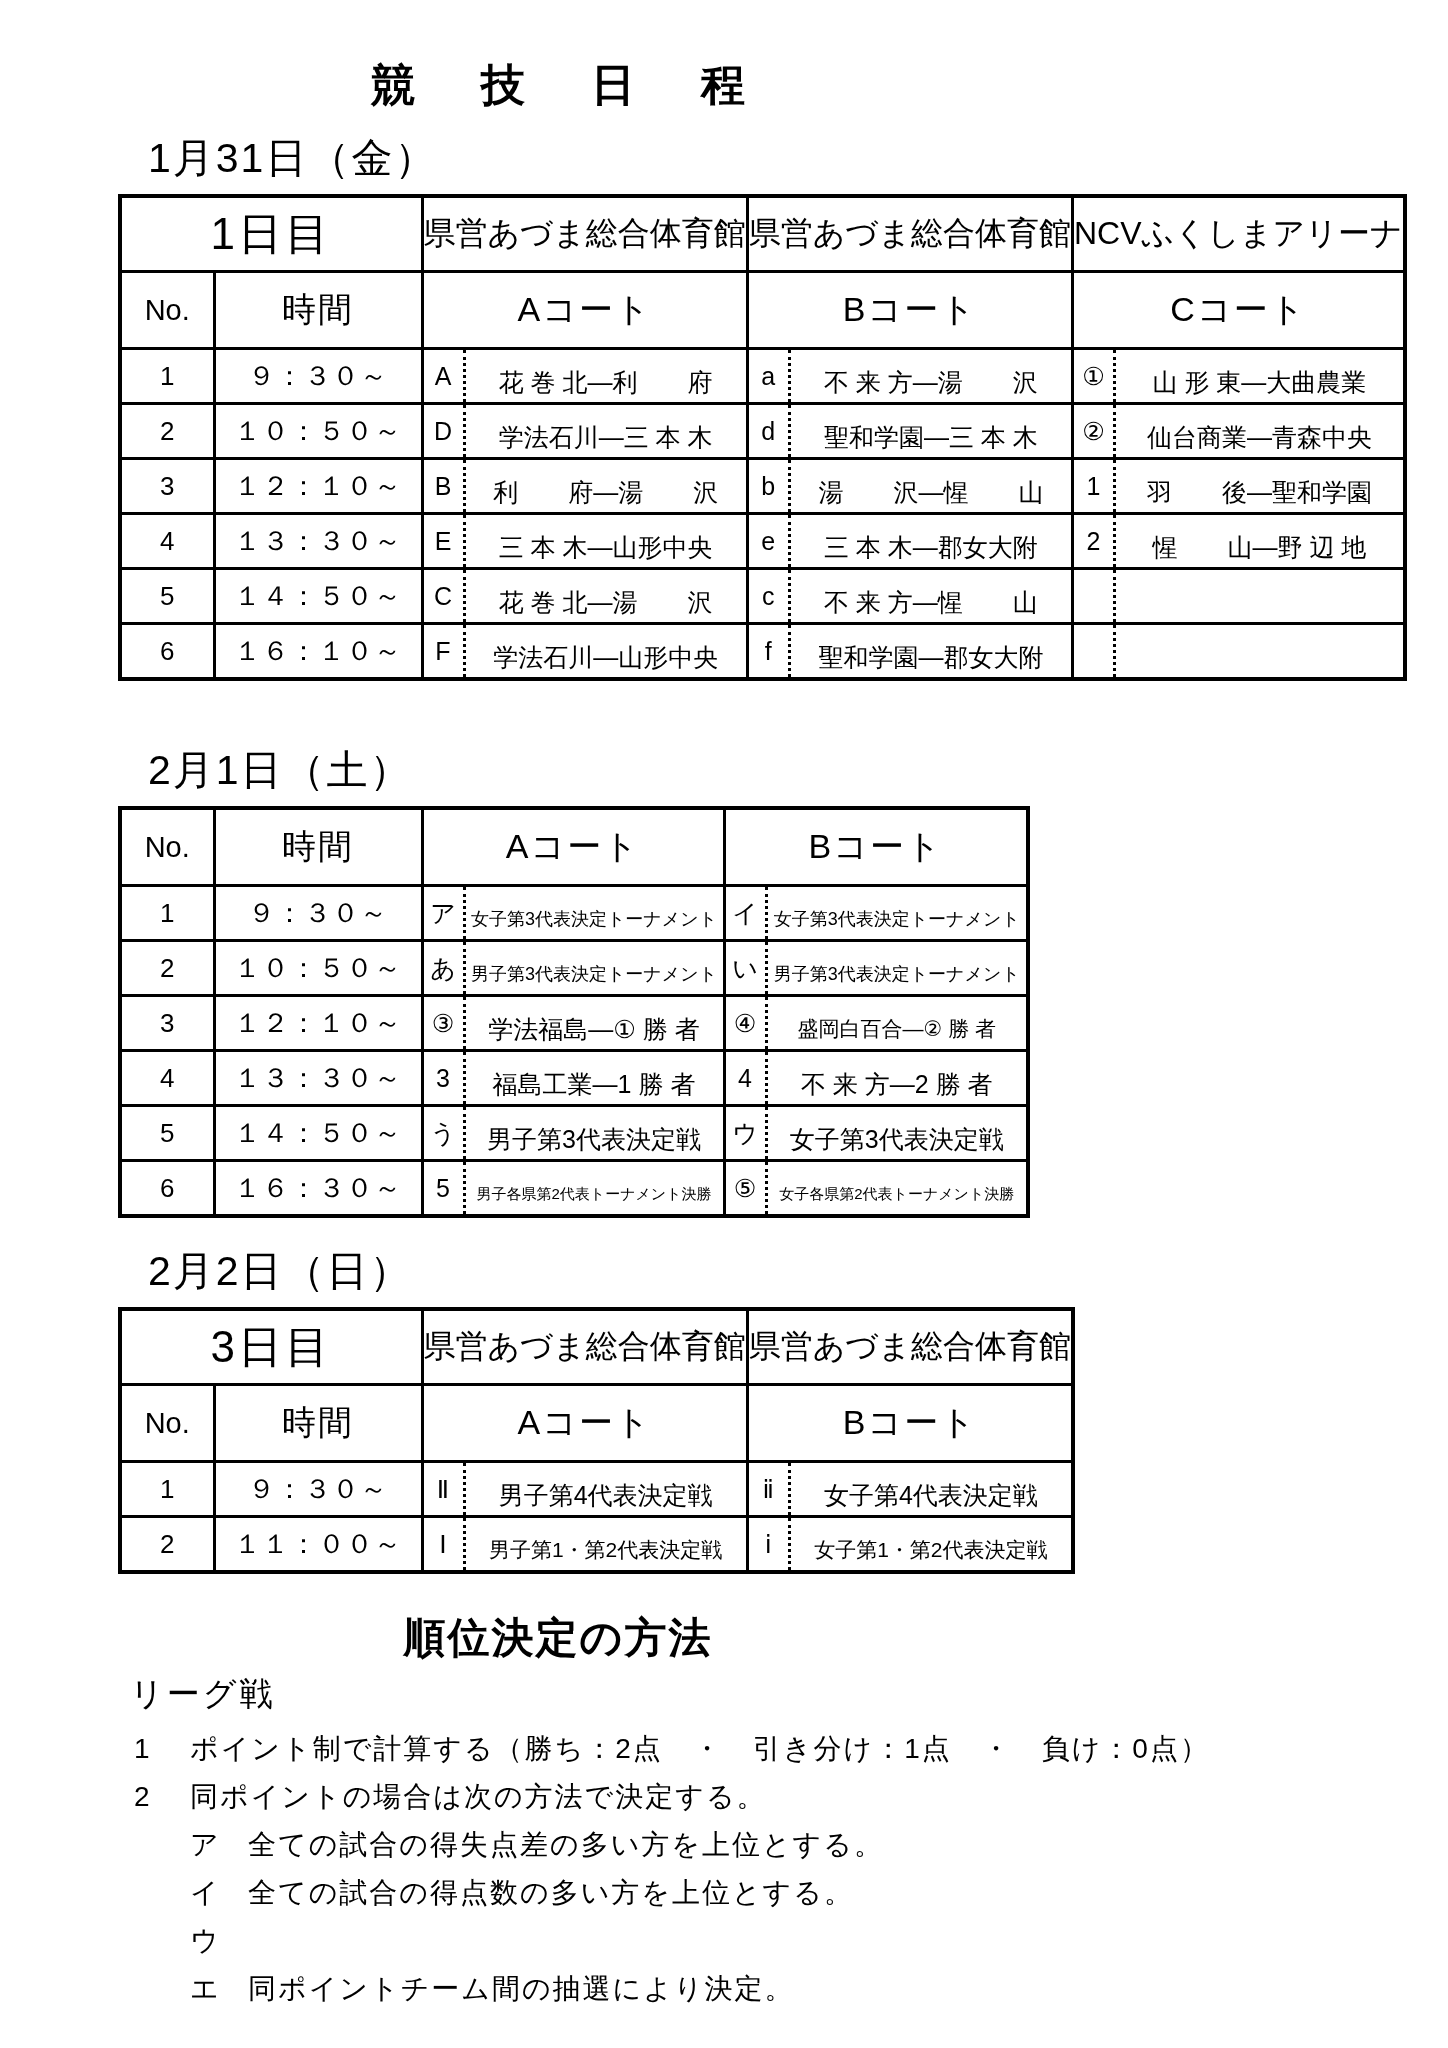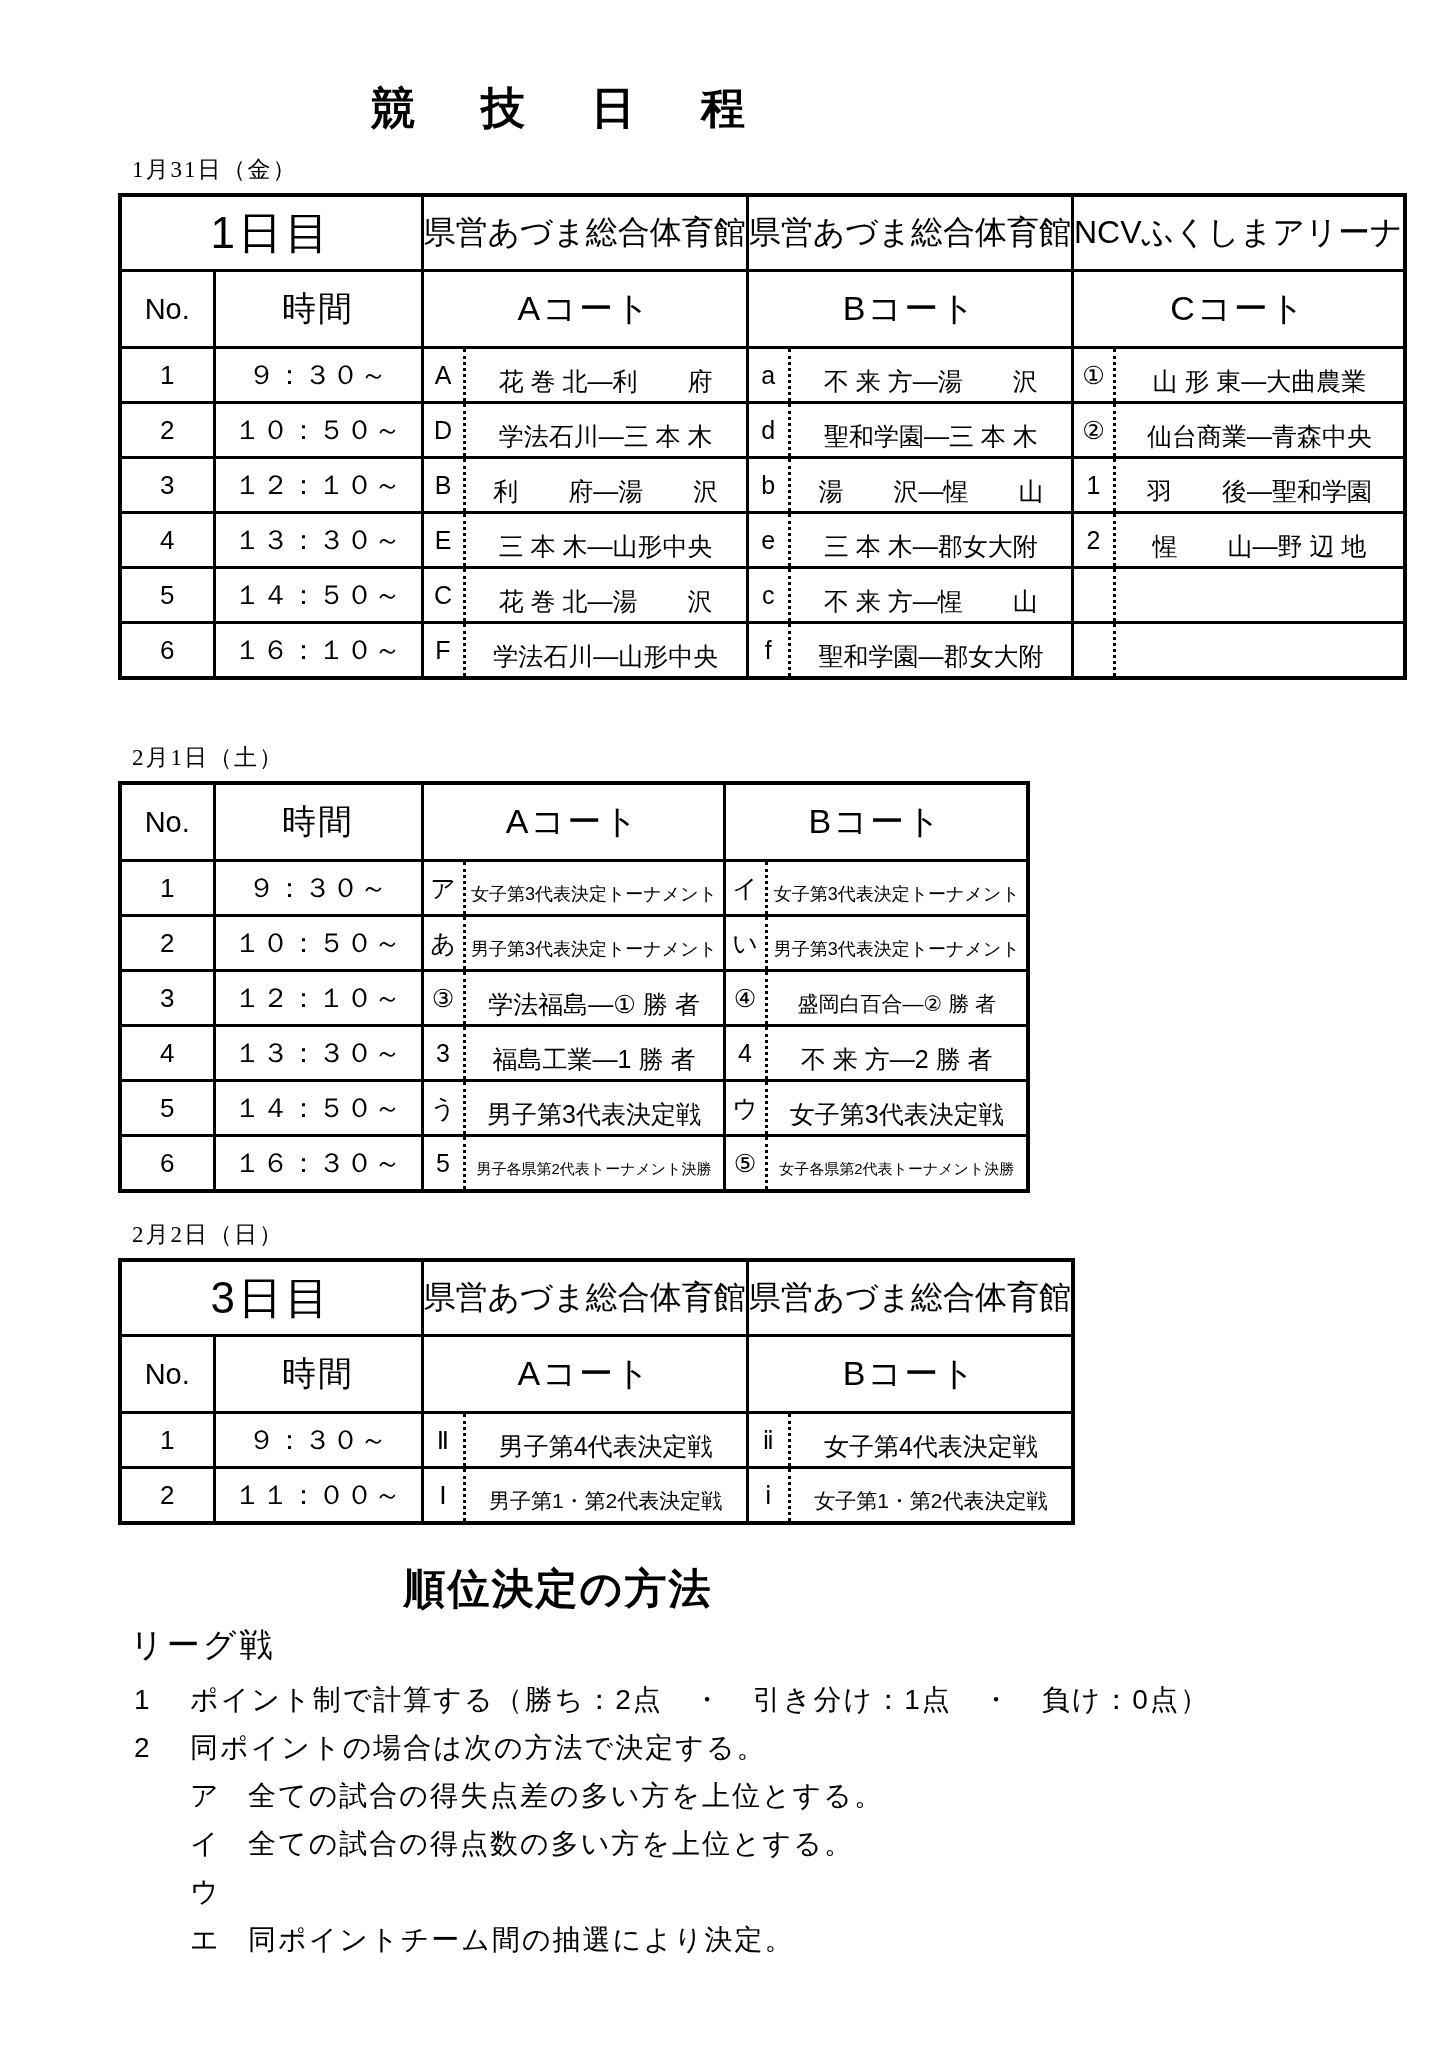--- a/index.html
+++ b/index.html
@@ -1,25 +1,25 @@
 <!DOCTYPE html>
 <html lang="ja"><head>
 <meta charset="utf-8">
 <style>
   html,body{margin:0;padding:0;background:#e8e8e8;}
   .page{
     width:1448px;height:2048px;background:#ffffff;color:#000;
     font-family:"Liberation Sans","DejaVu Sans",sans-serif;
-    box-sizing:border-box;padding:79px 0 0 118px;position:relative;overflow:hidden;
+    box-sizing:border-box;padding:56px 0 0 118px;position:relative;overflow:hidden;
   }
   .doc-title{
     width:880px;margin:0 0 16px 0;text-align:center;
     font-size:44px;font-weight:bold;letter-spacing:1.5em;text-indent:1.5em;
   }
-  .date-label{font-size:23px;letter-spacing:2px;margin:0 0 8px 14px;font-family:Liberation Serif, serif;}
+  .date-label{font-size:41px;letter-spacing:2px;margin:0 0 8px 30px;}
   table.sched{border-collapse:collapse;table-layout:fixed;border:4px solid #000;margin:0 0 0 0;}
   table.sched td{border:3px solid #000;padding:0;text-align:center;vertical-align:middle;overflow:hidden;white-space:nowrap;}
   .r-venue td{height:72px;font-size:32px;}
   .r-venue td.day{font-size:44px;letter-spacing:3px;}
   .r-head td{height:74px;font-size:34px;letter-spacing:2px;}
   .r-head td.hno{font-size:29px;letter-spacing:0;}
   .r-data td{height:52px;font-size:26px;}
   .r-data td.time{font-size:27px;letter-spacing:1px;}
   td.match{padding:0;}
   .mi{display:flex;height:52px;align-items:stretch;}

